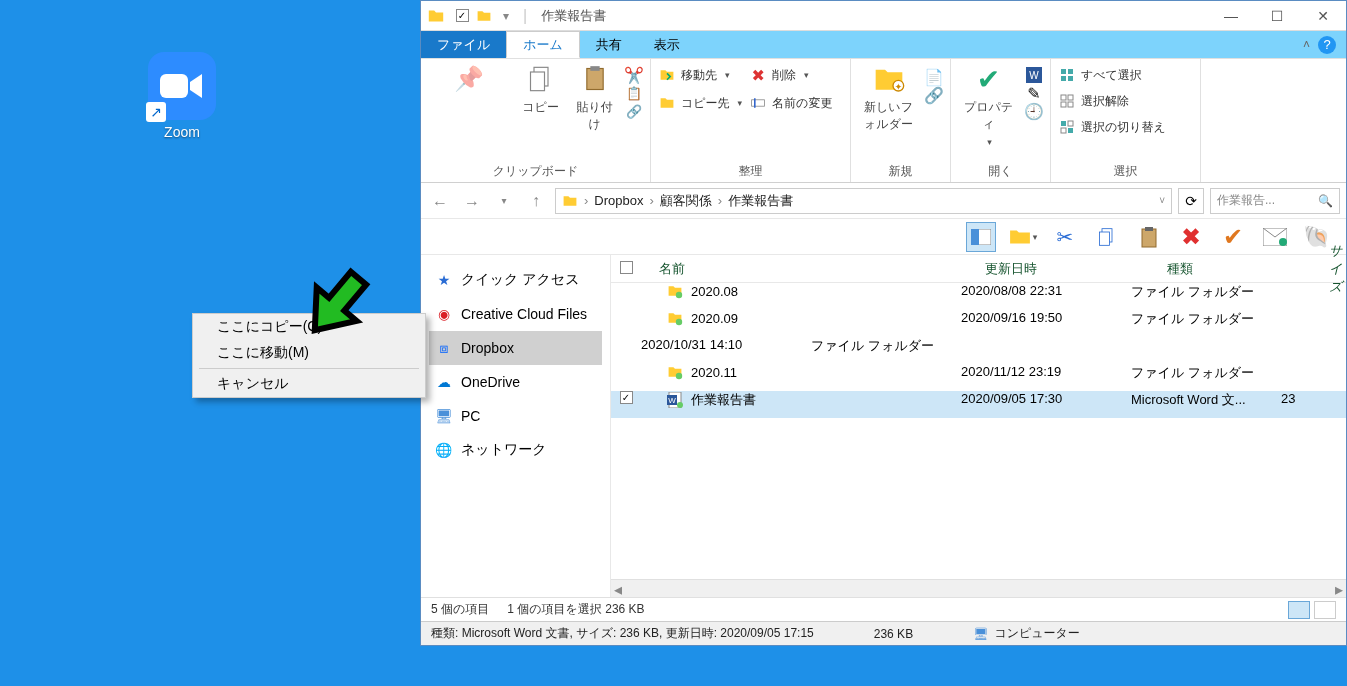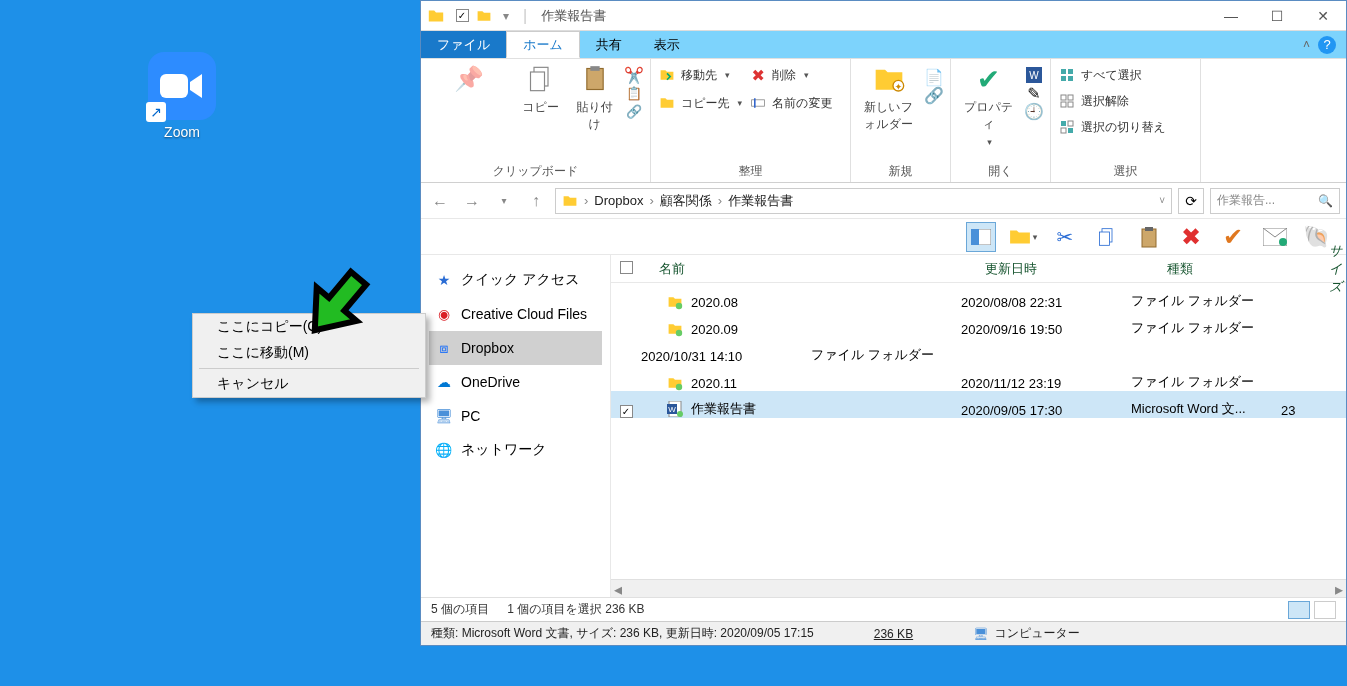--- a/index.html
+++ b/index.html
@@ -75,41 +75,41 @@
 .navtree-icon { width: 18px; height: 18px; display: inline-flex; align-items: center; justify-content: center; }
 
 .listview { flex: 1; display: flex; flex-direction: column; min-width: 0; }
 .list-header { height: 28px; display: flex; align-items: center; border-bottom: 1px solid #e8e8e8; font-size: 13px; color: #14532d; gap: 12px; }
 .col-check { width: 30px; text-align: center; }
 .col-name { width: 320px; padding-left: 6px; }
 .col-date { width: 170px; }
 .col-type { width: 150px; }
 .col-size { flex: 1; font-style: italic; }
 .list-body { flex: 1; overflow: auto; }
-.row { height: 27px; display: flex; align-items: flex-end; font-size: 13px; }
+.row { height: 27px; display: flex; align-items: flex-start; font-size: 13px; }
 .row.selected { background: #cde6f7; }
 .row .cell { display: flex; align-items: center; gap: 8px; }
 .cell.check { width: 30px; justify-content: center; }
 .cell.name { width: 320px; padding-left: 26px; }
 .cell.date { width: 170px; }
 .cell.type { width: 150px; }
 .cell.size { flex: 1; text-align: right; padding-right: 10px; }
 .file-ico { width: 16px; height: 16px; display: inline-block; }
 .hscroll { height: 18px; background: #f0f0f0; border-top: 1px solid #e0e0e0; display: flex; }
 
 
 .statusbar { height: 24px; border-top: 1px solid #e0e0e0; display: flex; align-items: center; font-size: 12px; color: #333; padding: 0 10px; gap: 18px; }
 .statusbar-right { margin-left: auto; display: flex; gap: 4px; }
 .view-btn { width: 22px; height: 18px; border: 1px solid #ccc; background: #fff; }
 .view-btn.active { background: #cde6f7; border-color: #6aa7d8; }
 
 
 .details-strip { height: 24px; background: #f0f0f0; border-top: 1px solid #ccc; display: flex; align-items: center; font-size: 12px; color: #222; padding: 0 10px; gap: 60px; }
 .details-strip .left { flex: 0 0 auto; }
-.details-strip .mid { flex: 0 0 auto; text-decoration: underline; }
+.details-strip .mid { flex: 0 0 auto; }
 .details-strip .right { display: flex; align-items: center; gap: 6px; }
 
 
 .folder-svg { width: 100%; height: 100%; }
 
 
 .chk { width: 13px; height: 13px; border: 1px solid #888; display: inline-flex; align-items: center; justify-content: center; font-size: 10px; }
 .chk.checked { background: #fff; color: #000; }
 
 

